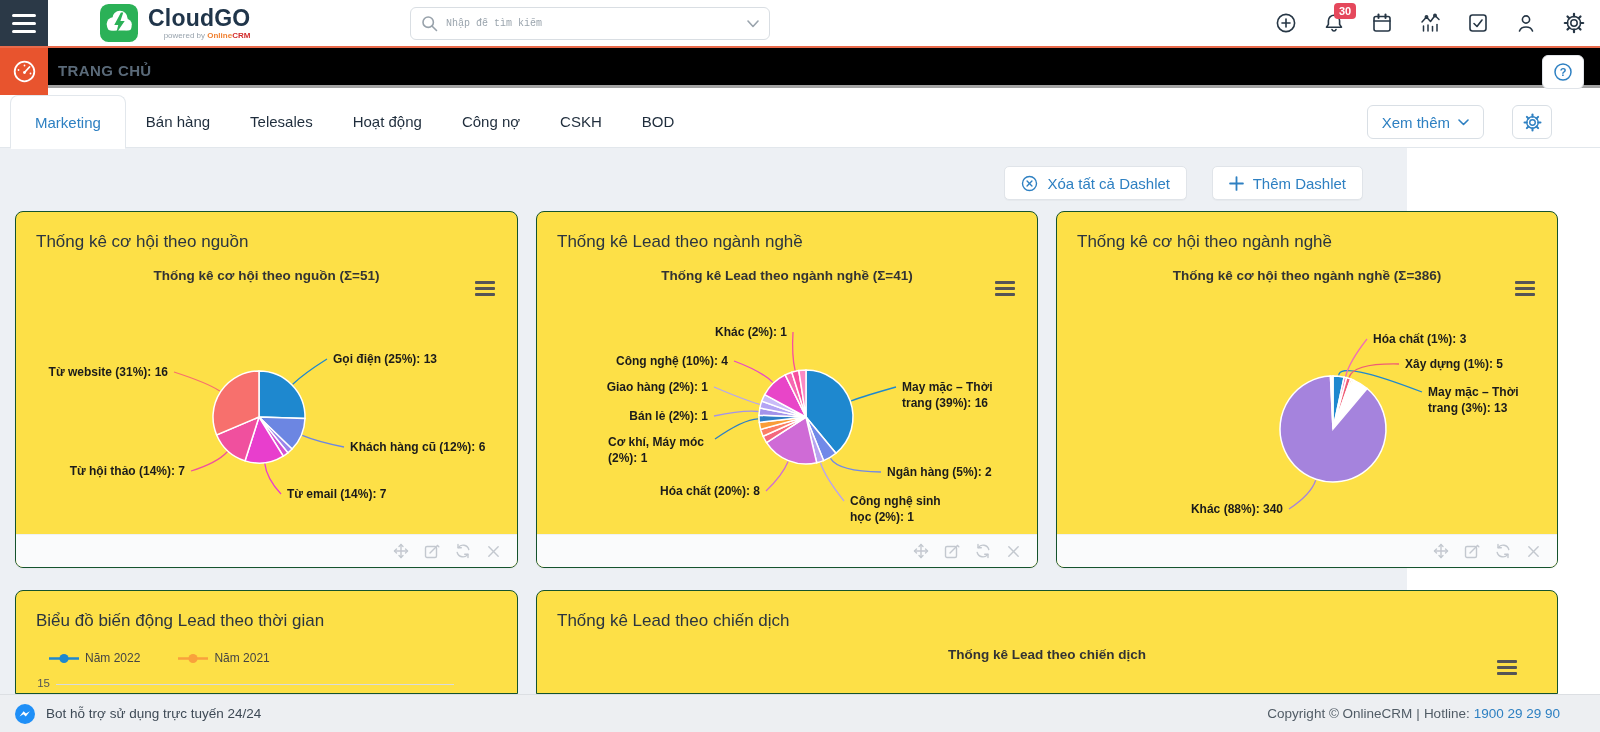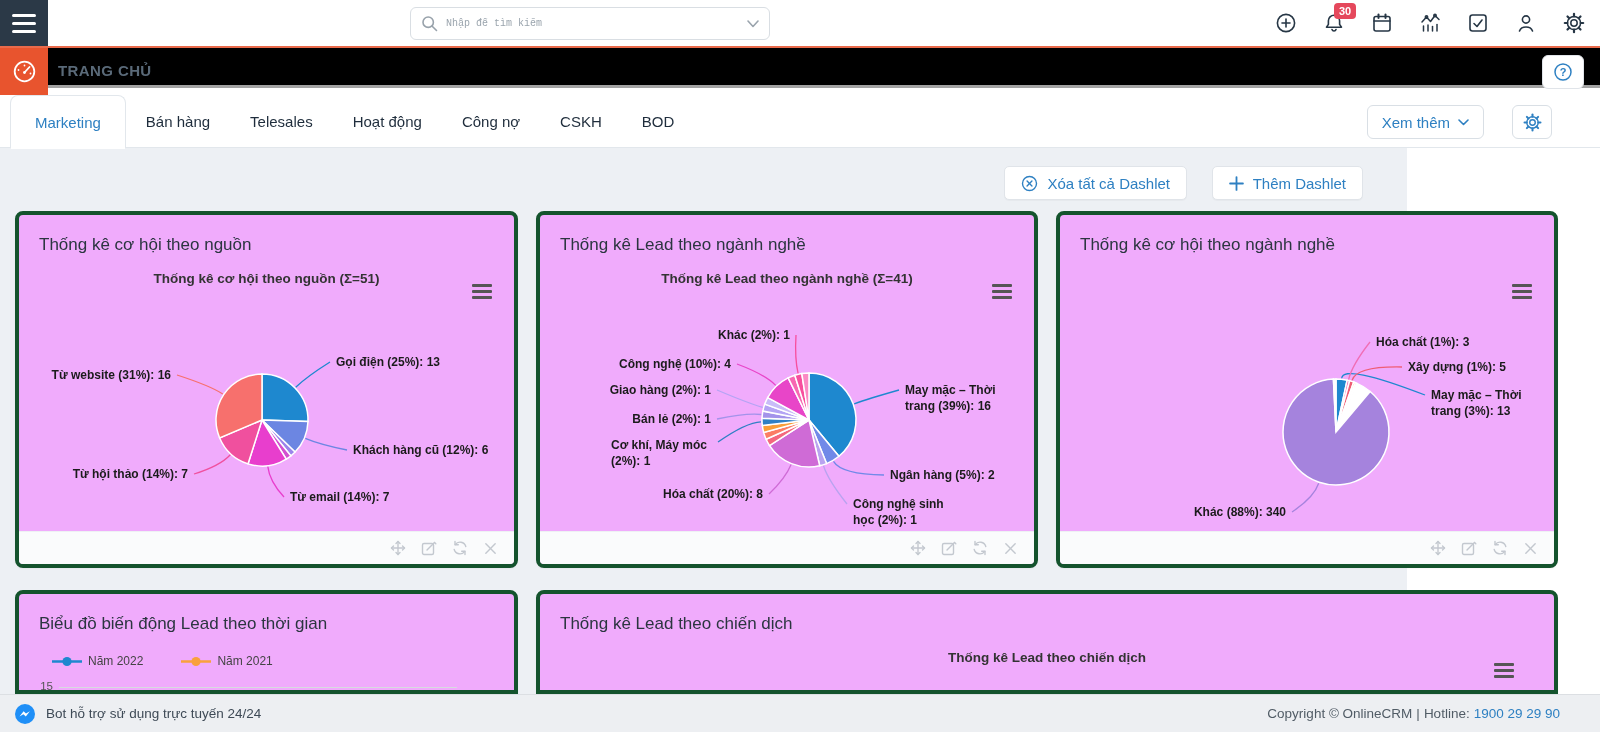--- a/index.html
+++ b/index.html
@@ -38,21 +38,21 @@
   .tab.active { padding:0 24px; color:#2e80c2; background:#fff; border:1px solid #e2e7ec; border-bottom:1px solid #fff; border-radius:8px 8px 0 0; margin-bottom:-1px; }
   .more-btn { position:absolute; right:116px; top:10px; height:34px; padding:0 14px; border:1px solid #d9dfe5; border-radius:6px; background:#fff; color:#2e80c2; font-size:15px; display:flex; align-items:center; gap:8px; cursor:pointer; }
   .tabs-gear { position:absolute; right:48px; top:10px; width:40px; height:34px; border:1px solid #d9dfe5; border-radius:6px; background:#fff; display:flex; align-items:center; justify-content:center; cursor:pointer; }
 
   
   .content { position:absolute; top:148px; left:0; width:1407px; height:584px; background:#edf0f4; }
   .action-btn { position:absolute; top:18px; height:34px; background:#fff; border:1px solid #e0e4e9; border-radius:5px; color:#2e80c2; font-size:15px; display:flex; align-items:center; gap:9px; padding:0 16px; cursor:pointer; box-shadow:0 1px 1px rgba(0,0,0,.03); }
   .clear-btn { right:220px; }
   .add-btn { right:44px; }
 
-  .card { position:absolute; background:#f0abfc; border:4px solid #14532d; border-radius:8px; box-shadow:0 1px 2px rgba(0,0,0,.04); overflow:hidden; }
+  .card { position:absolute; background:#fde047; border:1px solid #14532d; border-radius:8px; box-shadow:0 1px 2px rgba(0,0,0,.04); overflow:hidden; }
   .card-title { padding:20px 20px 0; font-size:17px; font-weight:500; color:#2b3540; }
   .chart-head { position:absolute; top:56px; left:0; right:0; text-align:center; font-size:13.5px; font-weight:bold; color:#333; }
   .chart-menu { position:absolute; top:66px; right:22px; width:20px; cursor:pointer; }
   .chart-menu div { height:3px; background:#555; border-radius:1px; margin:3px 0; }
   .pie-svg { position:absolute; top:94px; left:16px; }
   .dash-foot { position:absolute; bottom:0; left:0; right:0; height:33px; background:#fafbfc; border-top:1px solid #eef1f4; display:flex; align-items:center; justify-content:flex-end; gap:15px; padding-right:16px; color:#c3c8cf; }
   .dash-foot svg { cursor:pointer; display:block; }
 
   
   .card1 { left:15px;  top:63px;  width:503px; height:357px; }
@@ -78,20 +78,37 @@
 </head>
 <body>
 
 <div class="topbar">
   <div class="hamburger-block">
     <div class="hb-lines">
         <span></span>
         <span></span>
         <span></span>
       </div>
+  </div>
+  <div class="brand">
+    <svg class="brand-logo" viewBox="0 0 40 40">
+      <rect x="0" y="0" width="40" height="40" rx="9" fill="#2bb157"></rect>
+      <circle cx="14" cy="21" r="7" fill="#fff"></circle>
+      <circle cx="21" cy="15" r="8" fill="#fff"></circle>
+      <circle cx="27.5" cy="21.5" r="6" fill="#fff"></circle>
+      <rect x="8" y="21" width="25" height="7" rx="3.5" fill="#fff"></rect>
+      <polygon points="22,9 15,22 19.2,22 17,31 26,18 21.5,18 24.5,9" fill="#2bb157"></polygon>
+    </svg>
+    <div class="brand-txt">
+      <div class="brand-name">CloudGO</div>
+      <div class="brand-powered">
+        <span>powered by</span>
+        <span class="o1">Online</span><span class="o2">CRM</span>
+      </div>
+    </div>
   </div>
   <div class="searchbox">
     <svg width="17" height="17" viewBox="0 0 17 17">
       <circle cx="7.2" cy="7.2" r="5.2" fill="none" stroke="#98a2ab" stroke-width="1.6"></circle>
       <line x1="11.2" y1="11.2" x2="15.5" y2="15.5" stroke="#98a2ab" stroke-width="1.6" stroke-linecap="round"></line>
     </svg>
     <input type="text" placeholder="Nhập để tìm kiếm" style="">
     <svg width="12" height="8" viewBox="0 0 12 8">
       <polyline points="1,1 6,6.5 11,1" fill="none" stroke="#9aa4ad" stroke-width="1.6" stroke-linecap="round" stroke-linejoin="round"></polyline>
     </svg>
@@ -366,20 +383,21 @@
         </svg>
       <svg width="15" height="15" viewBox="0 0 16 16" fill="none" stroke="currentColor" stroke-width="1.5" stroke-linecap="round">
           <line x1="3" y1="3" x2="13" y2="13"></line>
           <line x1="13" y1="3" x2="3" y2="13"></line>
         </svg>
     </div>
   </div>
 
   <div class="card card3">
     <div class="card-title">Thống kê cơ hội theo ngành nghề</div>
+    <div class="chart-head">Thống kê cơ hội theo ngành nghề (Σ=386)</div>
     <div class="chart-menu">
         <div></div>
         <div></div>
         <div></div>
       </div>
     <svg class="pie-svg" width="470" height="226">
         <path d="M260,123 L260.00,70.00 A53,53 0 0 1 271.13,71.18 Z" fill="#1e88cf" stroke="#fff" stroke-width="1.5"></path>
         <path d="M265.7,69.3 Q267.3,54.4 349,86" fill="none" stroke="#1e88cf" stroke-width="1.3"></path>
         <text x="355" y="90" text-anchor="start" font-size="12" font-weight="bold" fill="#1b1b1b"><tspan x="355" dy="0">May mặc – Thời</tspan><tspan x="355" dy="16">trang (3%): 13</tspan></text>
         <path d="M260,123 L271.13,71.18 A53,53 0 0 1 273.65,71.79 Z" fill="#f06eb5" stroke="#fff" stroke-width="1.5"></path>

